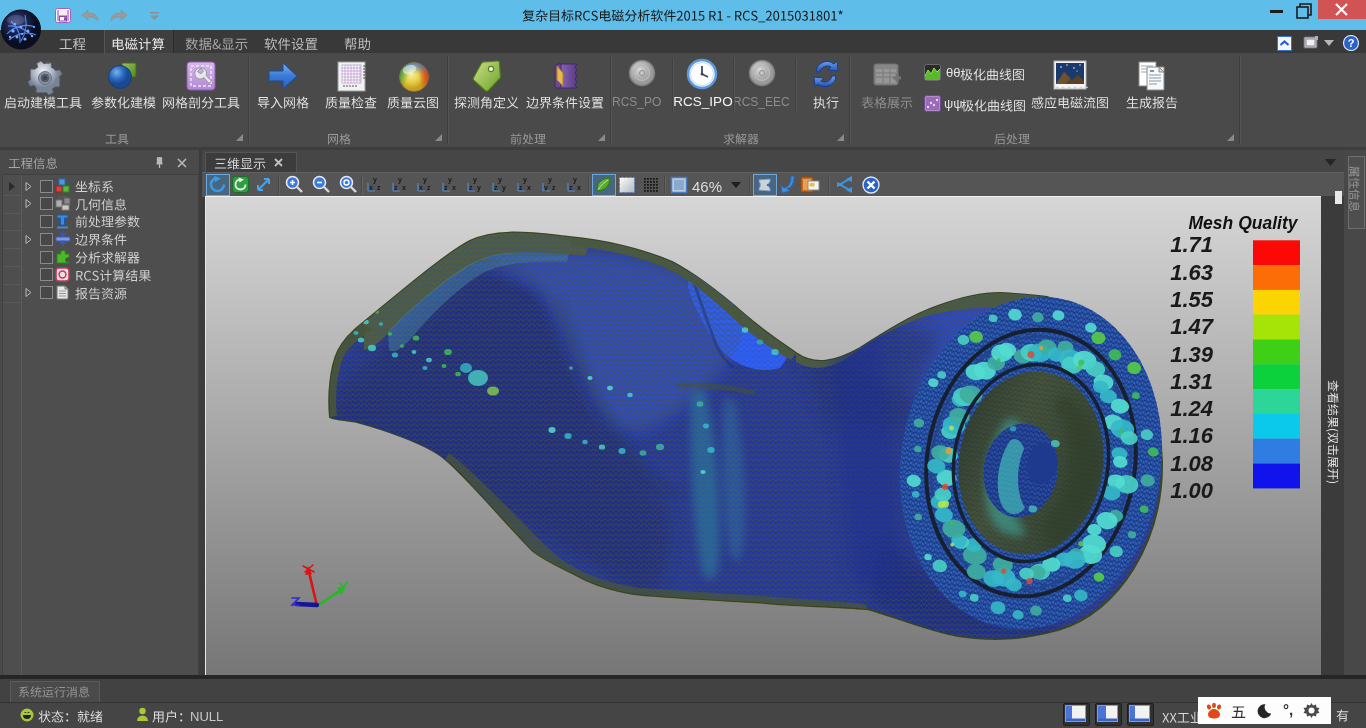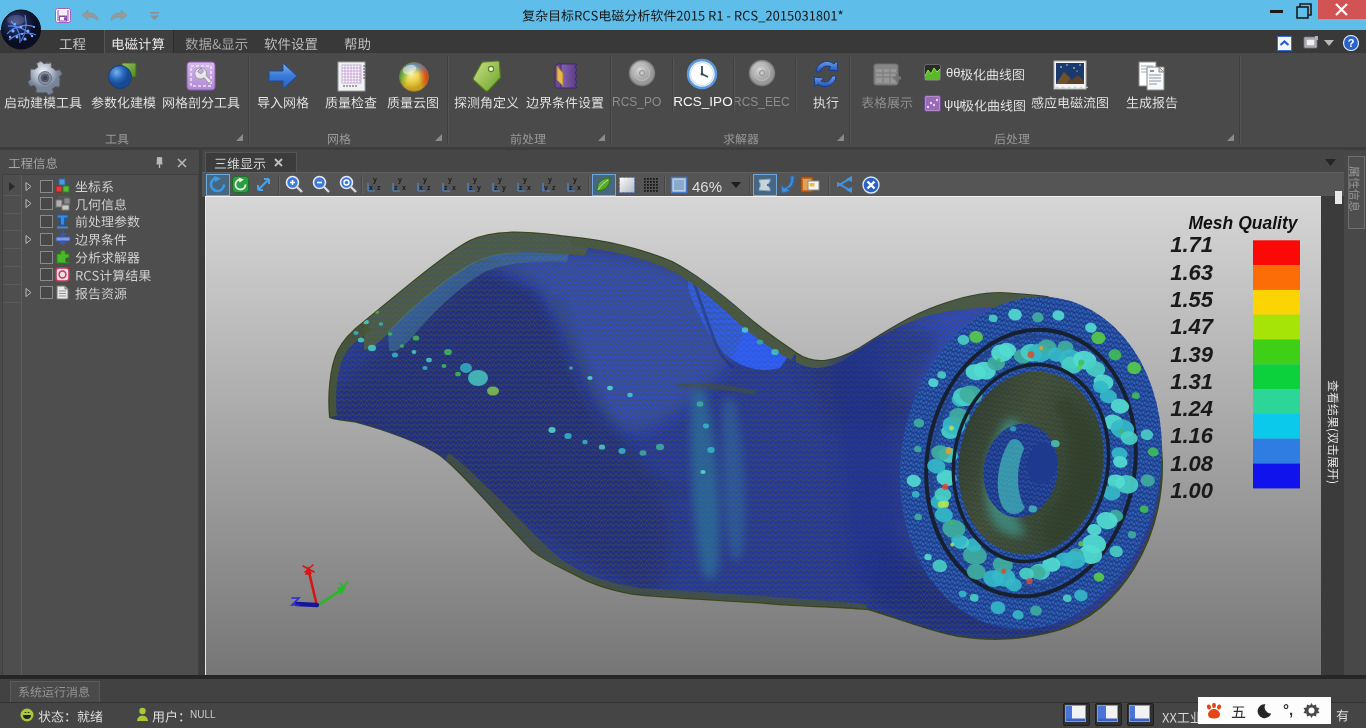--- a/index.html
+++ b/index.html
@@ -1097,21 +1097,21 @@
     </svg></div>
 <svg class="abs" style="left:136px;top:707px" width="13" height="15" viewBox="0 0 13 15">
 <circle cx="6.5" cy="4" r="3.2" fill="#a8c838"></circle>
     <path d="M1 14 a5.5 5.5 0 0 1 11 0 Z" fill="#a8c838"></path>
   </svg>
 <div style="position:absolute;left:152.0px;top:708.0px;line-height:0;"><svg width="39.0" height="16.9" viewBox="0 -1040 3000 1300" fill="#e2e2e2">
       <path transform="translate(0,0)" d="M153 -770V-407C153 -266 143 -89 32 36C49 45 79 70 90 85C167 0 201 -115 216 -227H467V71H543V-227H813V-22C813 -4 806 2 786 3C767 4 699 5 629 2C639 22 651 55 655 74C749 75 807 74 841 62C875 50 887 27 887 -22V-770ZM227 -698H467V-537H227ZM813 -698V-537H543V-698ZM227 -466H467V-298H223C226 -336 227 -373 227 -407ZM813 -466V-298H543V-466Z"></path>
       <path transform="translate(1000,0)" d="M247 -615H769V-414H246L247 -467ZM441 -826C461 -782 483 -726 495 -685H169V-467C169 -316 156 -108 34 41C52 49 85 72 99 86C197 -34 232 -200 243 -344H769V-278H845V-685H528L574 -699C562 -738 537 -799 513 -845Z"></path>
       <path transform="translate(2000,0)" d="M250 -486C290 -486 326 -515 326 -560C326 -606 290 -636 250 -636C210 -636 174 -606 174 -560C174 -515 210 -486 250 -486ZM250 4C290 4 326 -26 326 -71C326 -117 290 -146 250 -146C210 -146 174 -117 174 -71C174 -26 210 4 250 4Z"></path>
     </svg></div>
-<div class="abs" style="left:190px;top:709px;color:#c8c8c8;font-size:10px;font-family:'Liberation Sans'">NULL</div>
+<div class="abs" style="left:190px;top:709px;color:#c8c8c8;font-size:13px;font-family:'Liberation Sans'">NULL</div>
 <div class="abs" style="left:1063px;top:703px;width:25px;height:21px;background:#303030;border:1px solid #1f1f1f;border-radius:2px"></div>
 <svg class="abs" style="left:1065px;top:705px" width="21" height="17" viewBox="0 0 21 17">
 <rect x="0.5" y="0.5" width="20" height="16" fill="#f2f2f2" stroke="#8a9ab8"></rect>
 <rect x="1" y="1" width="6" height="15" fill="#4a74d8"></rect>
 <rect x="1" y="13.5" width="19" height="2.5" fill="#3a62c8"></rect>
   </svg>
 <div class="abs" style="left:1095px;top:703px;width:25px;height:21px;background:#303030;border:1px solid #1f1f1f;border-radius:2px"></div>
 <svg class="abs" style="left:1097px;top:705px" width="21" height="17" viewBox="0 0 21 17">
 <rect x="0.5" y="0.5" width="20" height="16" fill="#f2f2f2" stroke="#8a9ab8"></rect>
 <rect x="1" y="1" width="8" height="15" fill="#4a74d8"></rect>

